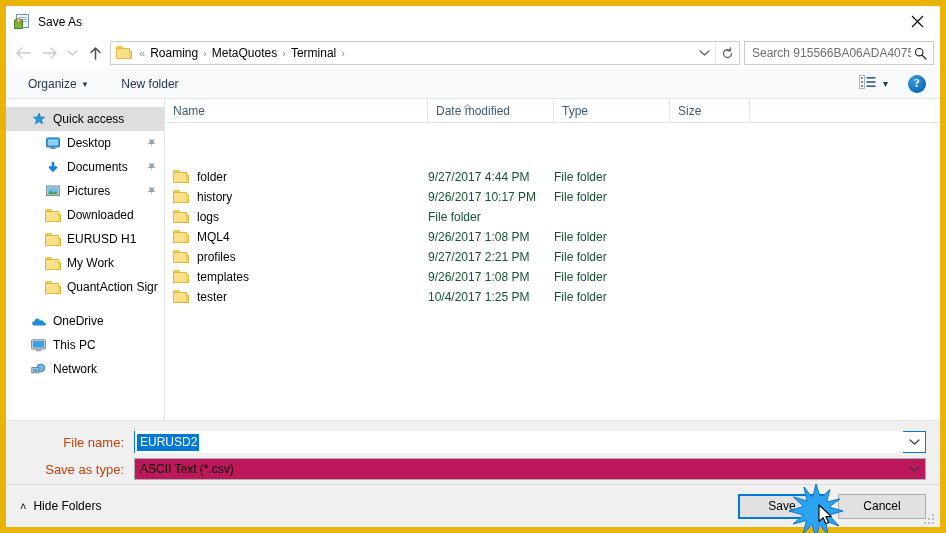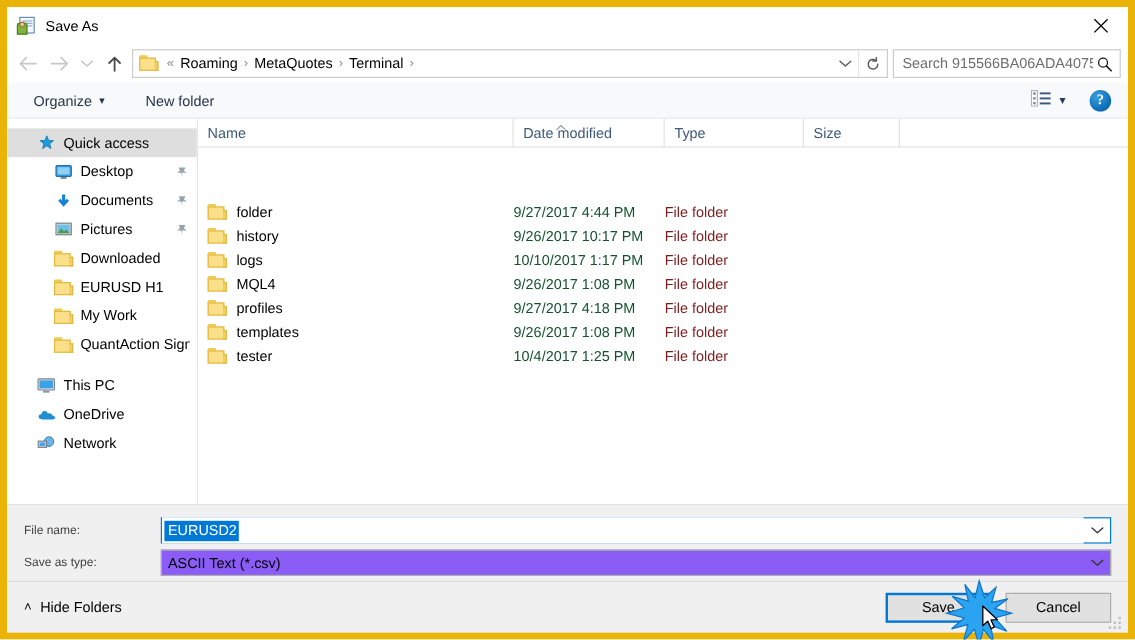--- a/index.html
+++ b/index.html
@@ -160,21 +160,21 @@
   .col.c-date { width: 126px; flex: 0 0 126px; }
   .col.c-type { width: 116px; flex: 0 0 116px; }
   .col.c-size { width: 80px; flex: 0 0 80px; }
   .sort-caret { position: absolute; left: 298px; top: -1px; }
 
   .rows { flex: 1 1 auto; overflow: hidden; padding-top: 4px; }
   .row { height: 20px; display: flex; align-items: center; font-size: 12px; }
   .cell { height: 20px; display: flex; align-items: center; overflow: hidden; white-space: nowrap; }
   .cell.c-name { width: 263px; flex: 0 0 263px; padding-left: 8px; color: #000; }
   .cell.c-date { width: 126px; flex: 0 0 126px; color: #14532d; }
-  .cell.c-type { width: 116px; flex: 0 0 116px; color: #7f1d1d; }
+  .cell.c-type { width: 116px; flex: 0 0 116px; color: #14532d; }
   .cell.c-size { width: 80px; flex: 0 0 80px; color: #5b5b5b; }
   .row-folder-icon { width: 16px; height: 14px; flex: 0 0 16px; margin-right: 8px; position: relative; }
 
   
   .folder {
     position: relative; width: 16px; height: 13px;
   }
   .folder .tab {
     position: absolute; left: 0; top: 0; width: 7px; height: 3px;
     background: #f0cb52; border-radius: 1px 1px 0 0;
@@ -190,33 +190,33 @@
 
   
   .formarea {
     flex: 0 0 64px; height: 64px;
     border-top: 1px solid #e3e3e3;
     background: #f0f0f0;
     padding: 10px 14px 0 14px;
   }
   .form-row { display: flex; align-items: center; height: 22px; margin-bottom: 5px; }
   .form-label {
-    width: 114px; flex: 0 0 114px; text-align: left; padding-right: 10px;
-    font-size: 10px; color: #404040;
+    width: 114px; flex: 0 0 114px; text-align: right; padding-right: 10px;
+    font-size: 13px; color: #c2410c;
   }
   .filename-input {
     flex: 1 1 auto; height: 22px; border: 1px solid #0078d7; background: #ffffff;
     display: flex; align-items: center; padding: 0 2px;
   }
   .filename-value {
     background: #0078d7; color: #ffffff; font-size: 12px; padding: 1px 2px 2px 3px;
     line-height: 14px;
   }
   .combo {
-    flex: 1 1 auto; height: 22px; border: 1px solid #adadad; background: #8b5cf6;
+    flex: 1 1 auto; height: 22px; border: 1px solid #adadad; background: #be185d;
     display: flex; align-items: center; padding-left: 5px;
     font-size: 12px; color: #000;
   }
   .combo.filename-combo { border: 1px solid #0078d7; background: #ffffff; padding-left: 0; }
   .combo-arrow {
     margin-left: auto; width: 22px; height: 20px;
     display: flex; align-items: center; justify-content: center; flex: 0 0 22px;
   }
 
   
@@ -453,36 +453,36 @@
               <span class="side"></span>
             </span>
         </span>
         <span class="side-label">QuantAction Signal</span>
       </div>
 
       <div class="side-gap"></div>
 
       <div class="side-item">
         <span class="side-icon">
+          <svg width="16" height="11" viewBox="0 0 16 11">
+              <path d="M4.4 9.5 C2 9.5 1 8.2 1.2 6.9 C1.4 5.7 2.6 5.1 3.5 5.2 C3.6 3.3 5.3 2.2 6.9 2.6 C8 2.9 8.6 3.8 8.8 4.6 C10.4 3.9 12.6 4.6 12.9 6.4 C14.4 6.4 15 7.4 14.9 8.2 C14.8 9.1 13.9 9.5 13.1 9.5 Z" fill="#1e8fd5"></path>
+            </svg>
+        </span>
+        <span class="side-label">OneDrive</span>
+      </div>
+
+      <div class="side-item">
+        <span class="side-icon">
           <svg width="15" height="13" viewBox="0 0 15 13">
               <rect x="0.6" y="0.8" width="13.8" height="9.2" rx="0.8" fill="#d6dde4" stroke="#7b858f" stroke-width="1"></rect>
               <rect x="1.9" y="2" width="11.2" height="6.6" fill="#3ba0e6"></rect>
               <rect x="4.8" y="10.6" width="5.4" height="1.6" fill="#8a949e"></rect>
             </svg>
         </span>
         <span class="side-label">This PC</span>
-      </div>
-
-      <div class="side-item">
-        <span class="side-icon">
-          <svg width="16" height="11" viewBox="0 0 16 11">
-              <path d="M4.4 9.5 C2 9.5 1 8.2 1.2 6.9 C1.4 5.7 2.6 5.1 3.5 5.2 C3.6 3.3 5.3 2.2 6.9 2.6 C8 2.9 8.6 3.8 8.8 4.6 C10.4 3.9 12.6 4.6 12.9 6.4 C14.4 6.4 15 7.4 14.9 8.2 C14.8 9.1 13.9 9.5 13.1 9.5 Z" fill="#1e8fd5"></path>
-            </svg>
-        </span>
-        <span class="side-label">OneDrive</span>
       </div>
 
       <div class="side-item">
         <span class="side-icon">
           <svg width="15" height="13" viewBox="0 0 15 13">
               <circle cx="9.8" cy="5" r="4" fill="#6fb6e8" stroke="#2c7cb5" stroke-width="0.8"></circle>
               <rect x="0.8" y="4.6" width="7" height="5.2" fill="#cfd6dd" stroke="#6f7a85" stroke-width="0.9"></rect>
               <rect x="2" y="5.7" width="4.6" height="3" fill="#4aa3e0"></rect>
             </svg>
         </span>
@@ -530,21 +530,20 @@
           <div class="cell c-size"></div>
         </div>
 
         <div class="row">
           <div class="cell c-name">
             <span class="row-folder-icon">
               <span class="folder"><span class="tab"></span><span class="front"></span><span class="side"></span></span>
             </span>
             <span>logs</span>
           </div>
-          <div class="cell c-date">10/10/2017 1:17 PM</div>
           <div class="cell c-type">File folder</div>
           <div class="cell c-size"></div>
         </div>
 
         <div class="row">
           <div class="cell c-name">
             <span class="row-folder-icon">
               <span class="folder"><span class="tab"></span><span class="front"></span><span class="side"></span></span>
             </span>
             <span>MQL4</span>
@@ -554,21 +553,21 @@
           <div class="cell c-size"></div>
         </div>
 
         <div class="row">
           <div class="cell c-name">
             <span class="row-folder-icon">
               <span class="folder"><span class="tab"></span><span class="front"></span><span class="side"></span></span>
             </span>
             <span>profiles</span>
           </div>
-          <div class="cell c-date">9/27/2017 4:18 PM</div>
+          <div class="cell c-date">9/27/2017 2:21 PM</div>
           <div class="cell c-type">File folder</div>
           <div class="cell c-size"></div>
         </div>
 
         <div class="row">
           <div class="cell c-name">
             <span class="row-folder-icon">
               <span class="folder"><span class="tab"></span><span class="front"></span><span class="side"></span></span>
             </span>
             <span>templates</span>

